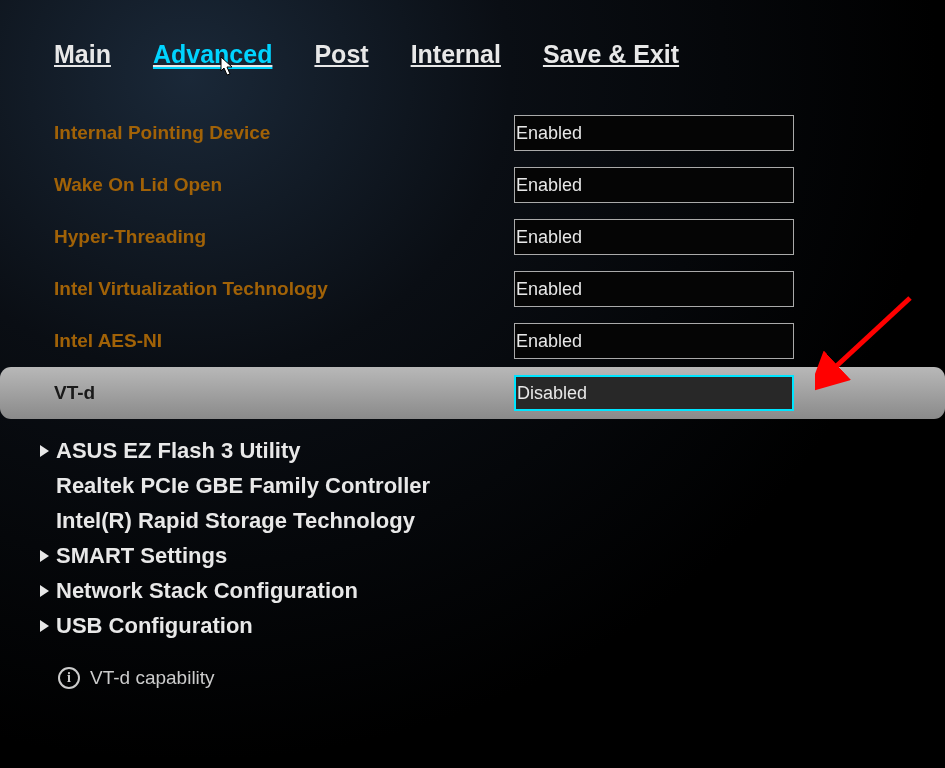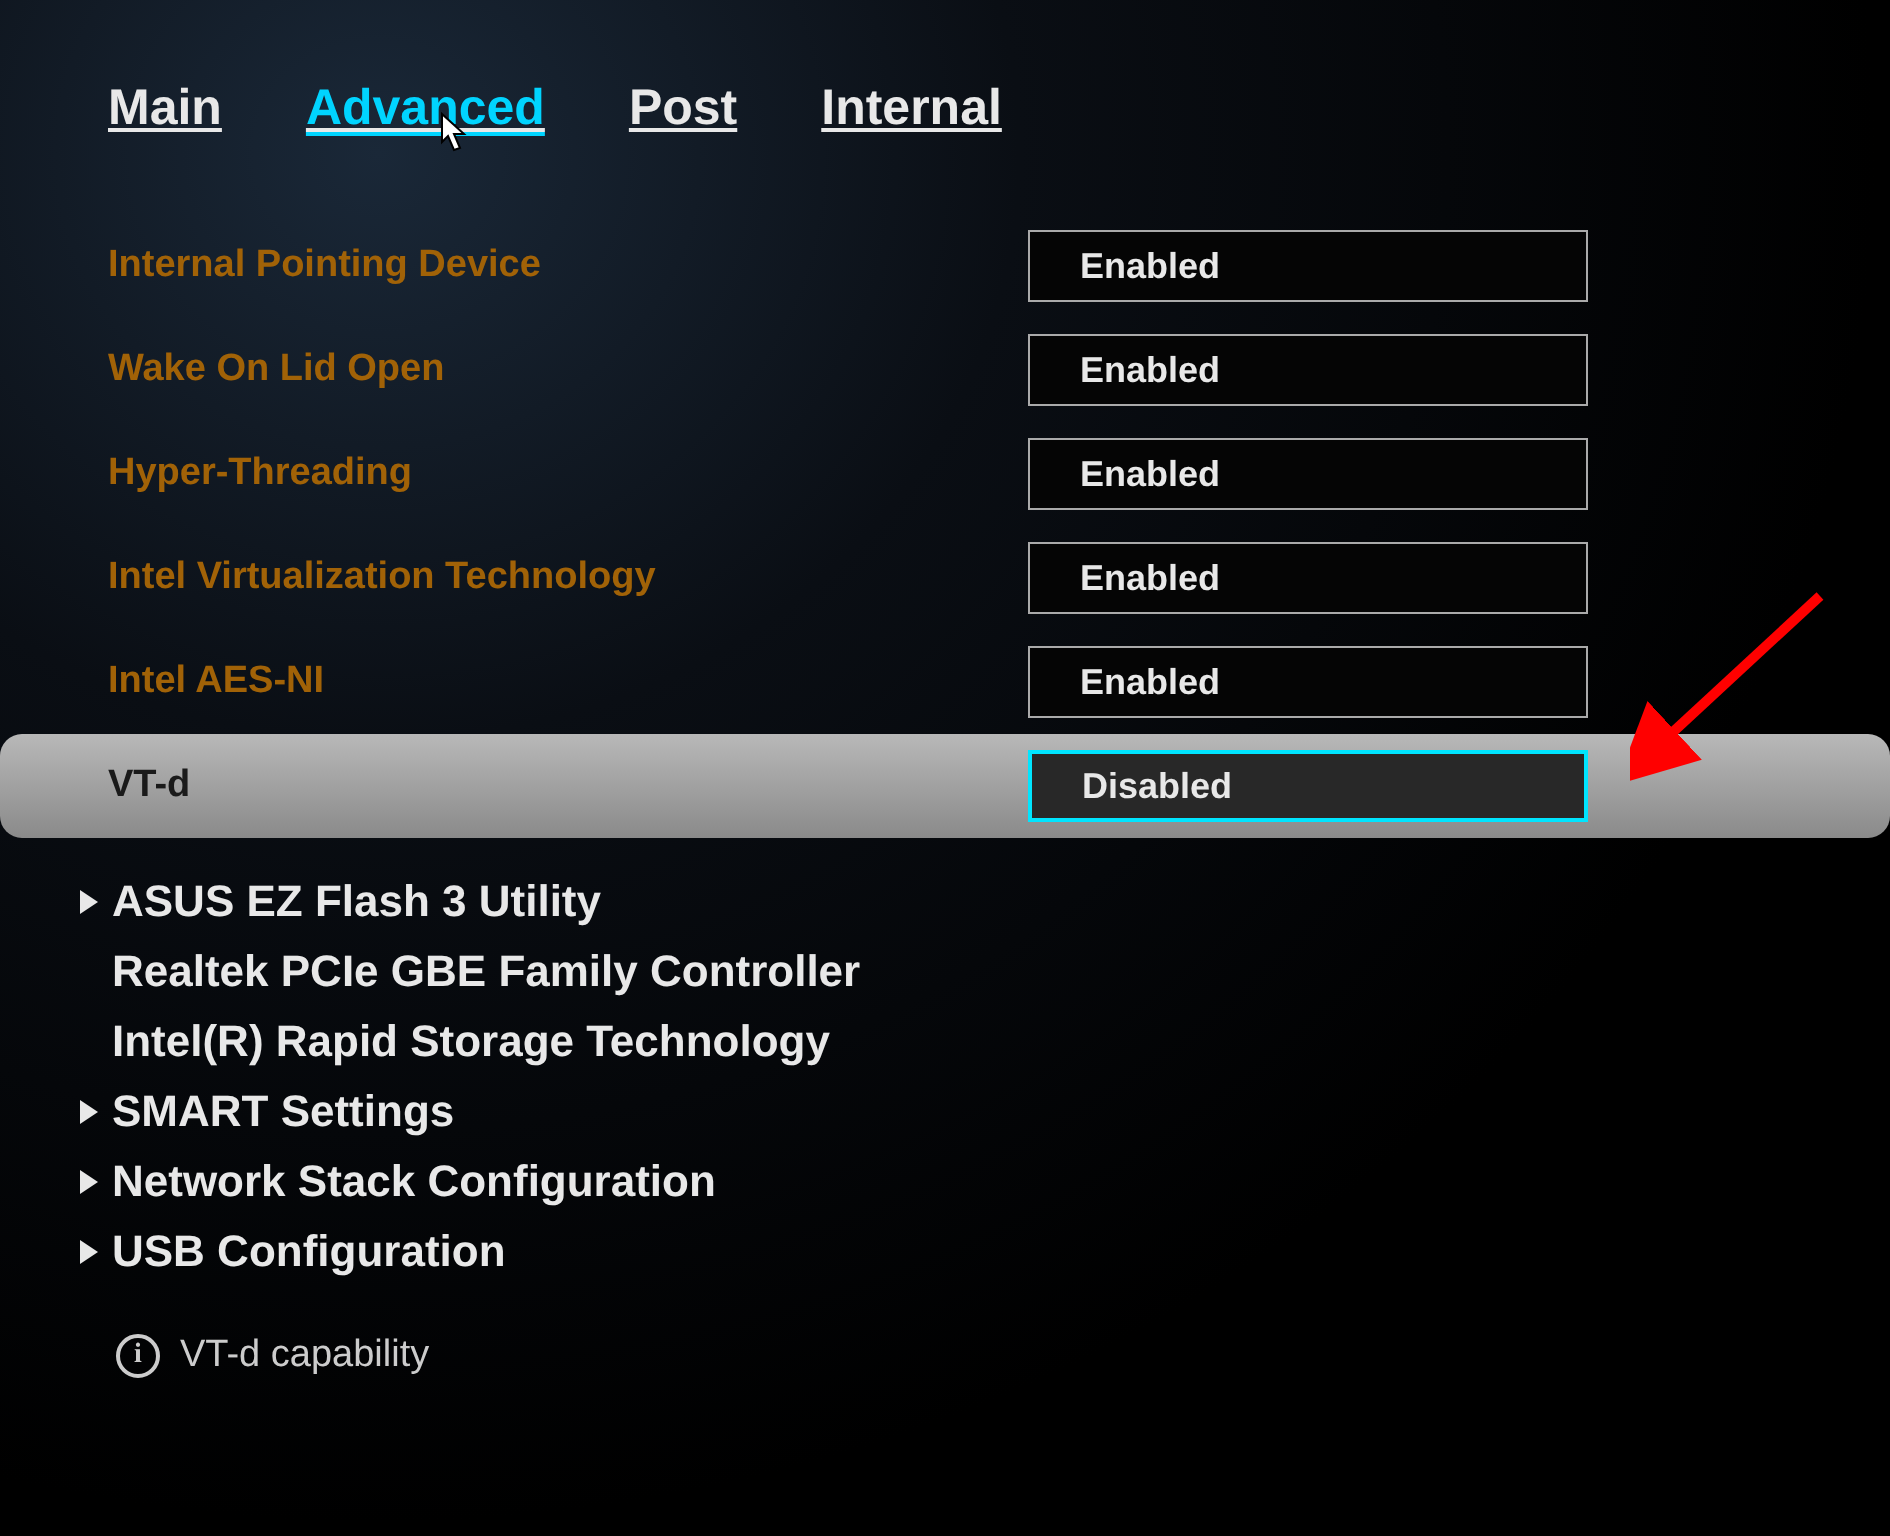--- a/index.html
+++ b/index.html
@@ -57,23 +57,23 @@
       font-weight: 600;
       color: #a16207;
       width: 460px;
     }
     .setting-value-box {
       width: 280px;
       height: 36px;
       border: 1px solid #aaa;
       display: flex;
       align-items: center;
-      padding: 0 25px;
+      padding: 0 1px;
       font-size: 18px;
-      font-weight: 700;
+      font-weight: 400;
       color: #e8e8e8;
       background: #050505;
     }
     .setting-row.selected .setting-value-box {
       border: 2px solid #00e5ff;
       background: #282828;
       color: #e8e8e8;
     }
     .submenu-item {
       display: flex;
@@ -136,20 +136,21 @@
     }
   </style>
 </head>
 <body>
 
 <div class="tabs">
   <div class="tab">Main</div>
   <div class="tab active">Advanced</div>
   <div class="tab">Post</div>
   <div class="tab">Internal</div>
+  <div class="tab">Save &amp; Exit</div>
 </div>
 
 <div class="cursor">
   <svg width="22" height="24" viewBox="0 0 22 24">
     <path d="M6 2 L6 16 L9 13 L12 20 L15 19 L12 12 L17 12 Z" fill="#fff" stroke="#000" stroke-width="1"></path>
   </svg>
 </div>
 
 <div class="settings">
 

